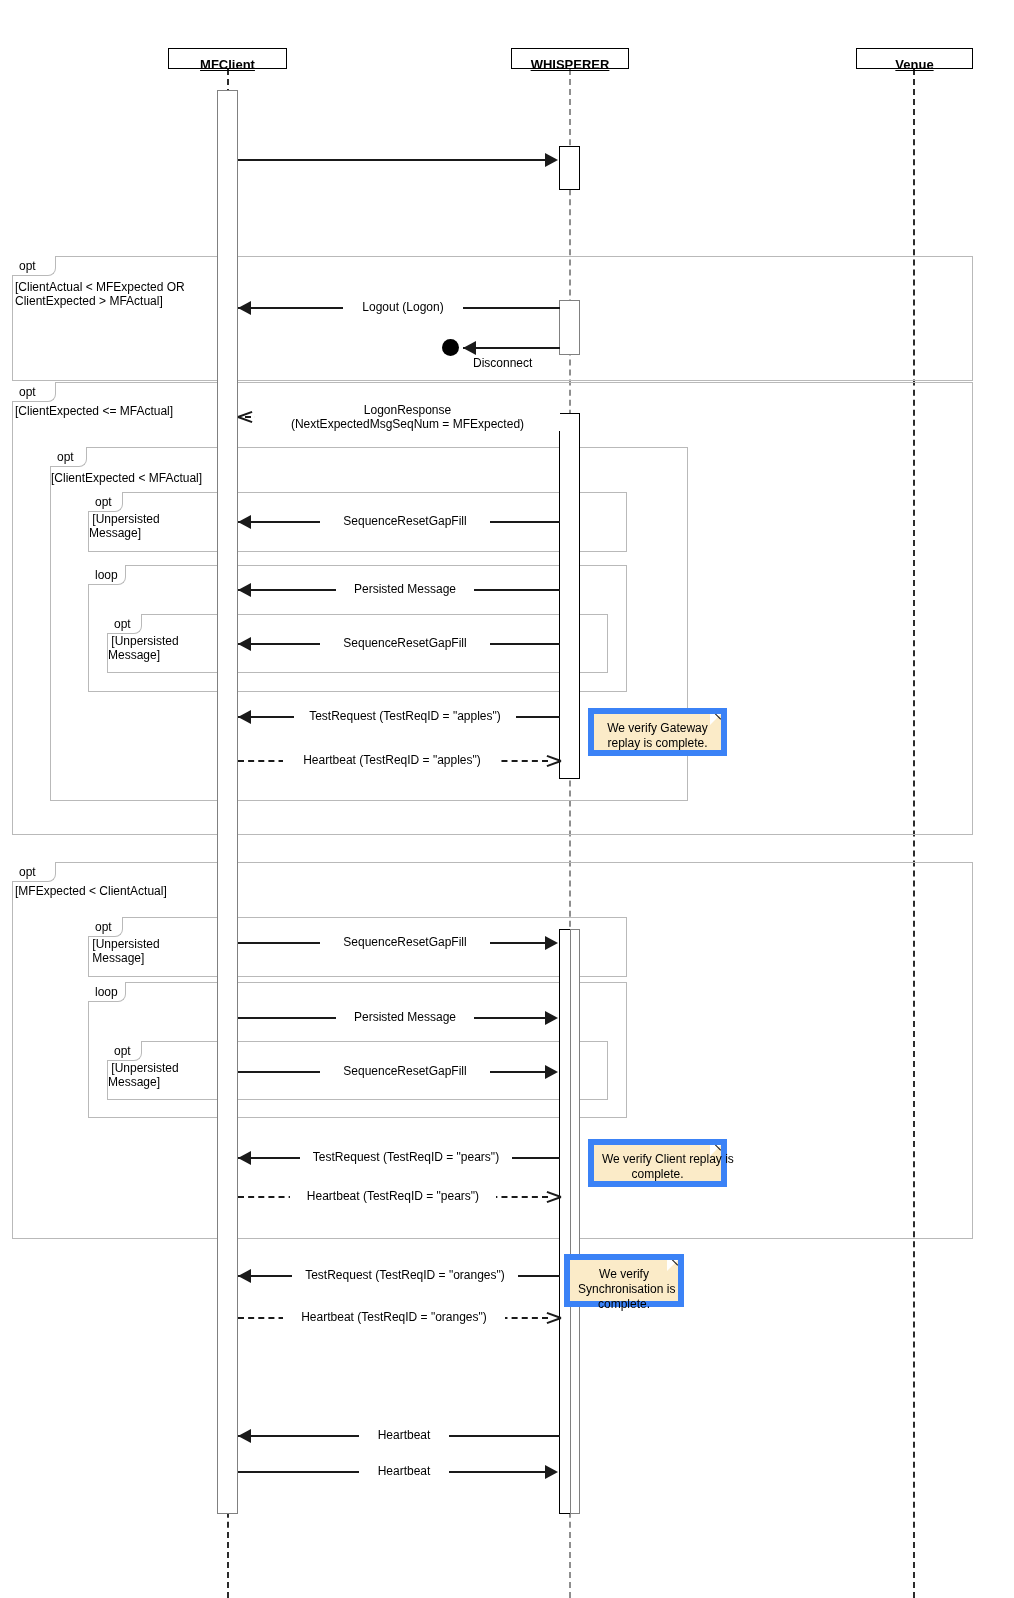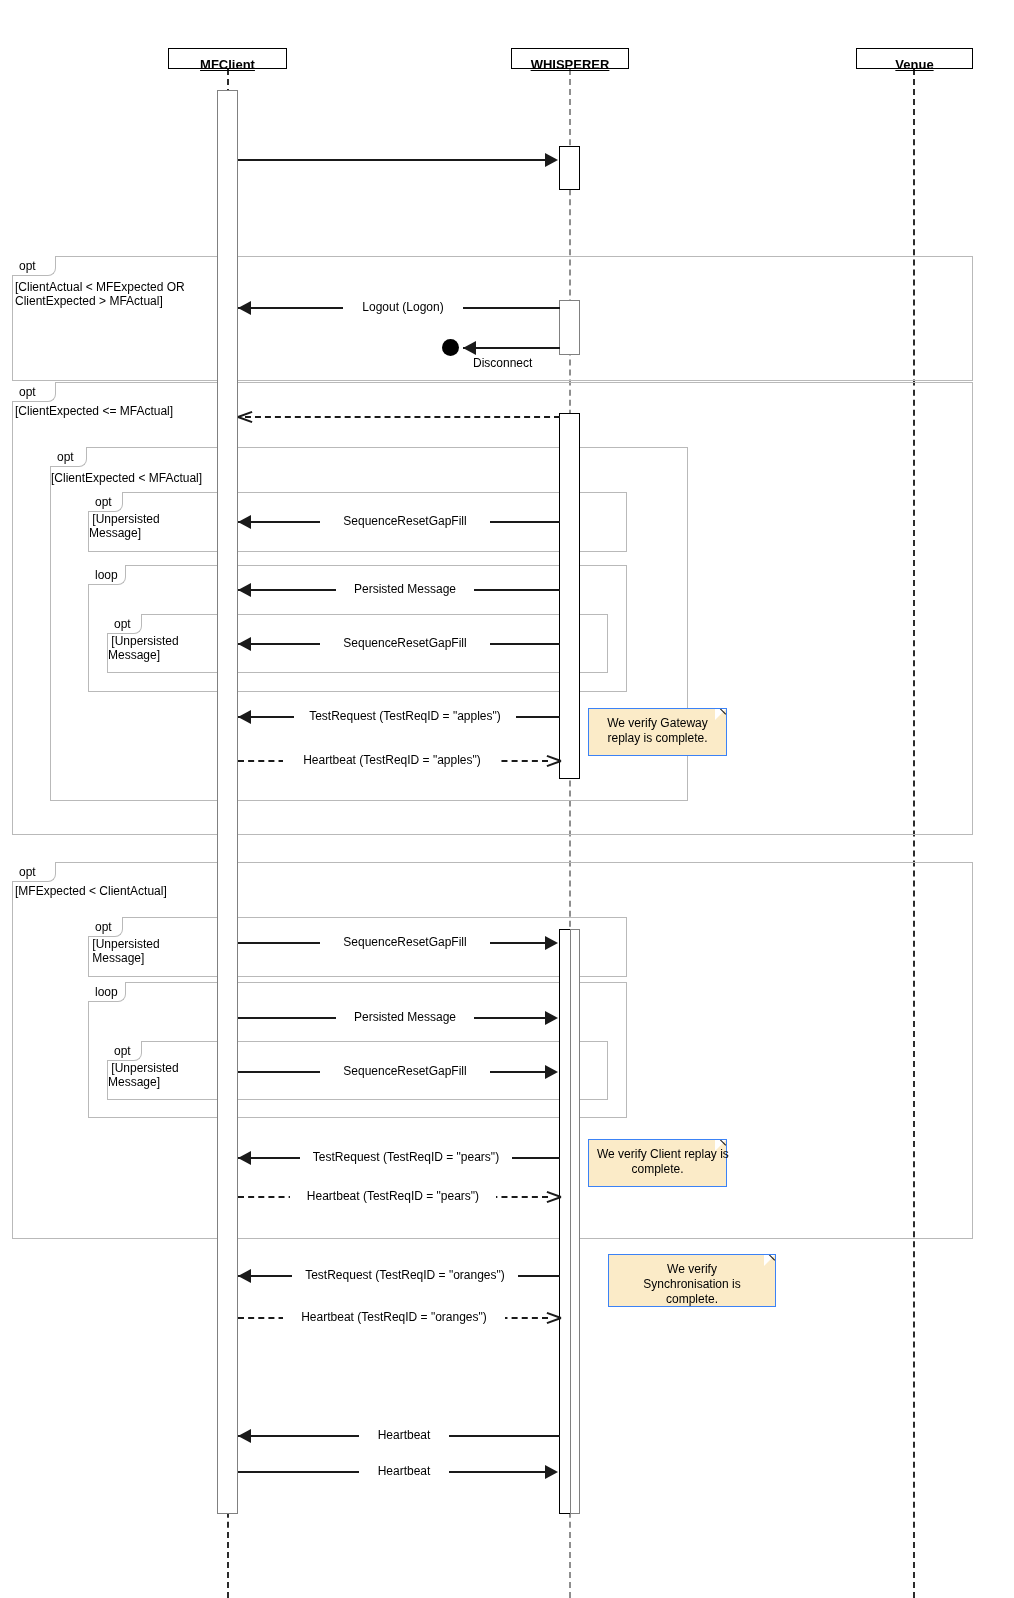--- a/index.html
+++ b/index.html
@@ -88,21 +88,21 @@
 
   
   .stop-dot{
     position:absolute;width:17px;height:17px;border-radius:50%;
     background:#000;
   }
 
   
   .note{
     position:absolute;box-sizing:border-box;
-    background:#fbebc8;border:1px solid #3b82f6;
+    background:#fbebc8;border:6px solid #3b82f6;
     font-size:12px;line-height:15px;text-align:center;
     padding:7px 8px 0 8px;color:#000;
   }
   .note-fold{
     position:absolute;width:0;height:0;
     border-left:11px solid #fff;
     border-bottom:11px solid transparent;
     right:0;top:0;
   }
   .note-fold-edge{
@@ -192,20 +192,22 @@
   <div class="arrow-l" style="left:238px;top:301px;"></div>
   <div class="msg-label" style="left:343px;top:300px;width:110px;">Logout (Logon)</div>
 
   <div class="msg-line" style="left:463px;top:347px;width:97px;"></div>
   <div class="arrow-l" style="left:463px;top:341px;"></div>
   <div class="stop-dot" style="left:442px;top:339px;"></div>
   <div class="msg-label" style="left:468px;top:340px;width:80px;text-align:left;margin-top:16px;">Disconnect</div>
 
   <div class="msg-line dashed" style="left:245px;top:416px;width:315px;"></div>
   <div class="arrow-open-l" style="left:238px;top:409px;"></div>
+  <div class="msg-label" style="left:255px;top:403px;width:295px;">LogonResponse
+(NextExpectedMsgSeqNum = MFExpected)</div>
 
   <div class="msg-line" style="left:238px;top:521px;width:322px;"></div>
   <div class="arrow-l" style="left:238px;top:515px;"></div>
   <div class="msg-label" style="left:320px;top:514px;width:160px;">SequenceResetGapFill</div>
 
   <div class="msg-line" style="left:238px;top:589px;width:322px;"></div>
   <div class="arrow-l" style="left:238px;top:583px;"></div>
   <div class="msg-label ital" style="left:336px;top:582px;width:128px;">Persisted Message</div>
 
   <div class="msg-line" style="left:238px;top:643px;width:322px;"></div>
@@ -263,21 +265,21 @@
     <span class="note-fold-edge"></span>
   </div>
 
   <div class="note" style="left:588px;top:1139px;width:139px;height:48px;">
     <span style="white-space:pre;">We verify Client replay is
 complete.</span>
     <span class="note-fold"></span>
     <span class="note-fold-edge"></span>
   </div>
 
-  <div class="note" style="left:608px;top:1254px;width:168px;height:53px;">
+  <div class="note" style="left:564px;top:1254px;width:120px;height:53px;">
     <span style="white-space:pre;">We verify
 Synchronisation is
 complete.</span>
     <span class="note-fold"></span>
     <span class="note-fold-edge"></span>
   </div>
 
 </div>
 
 </body></html>

